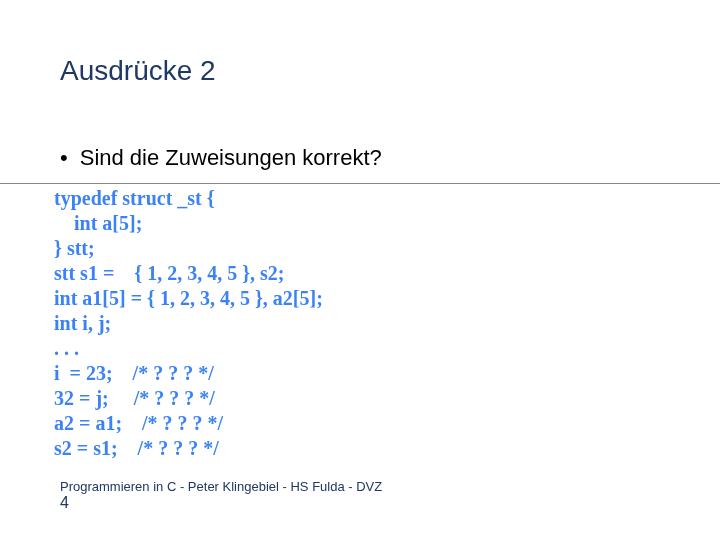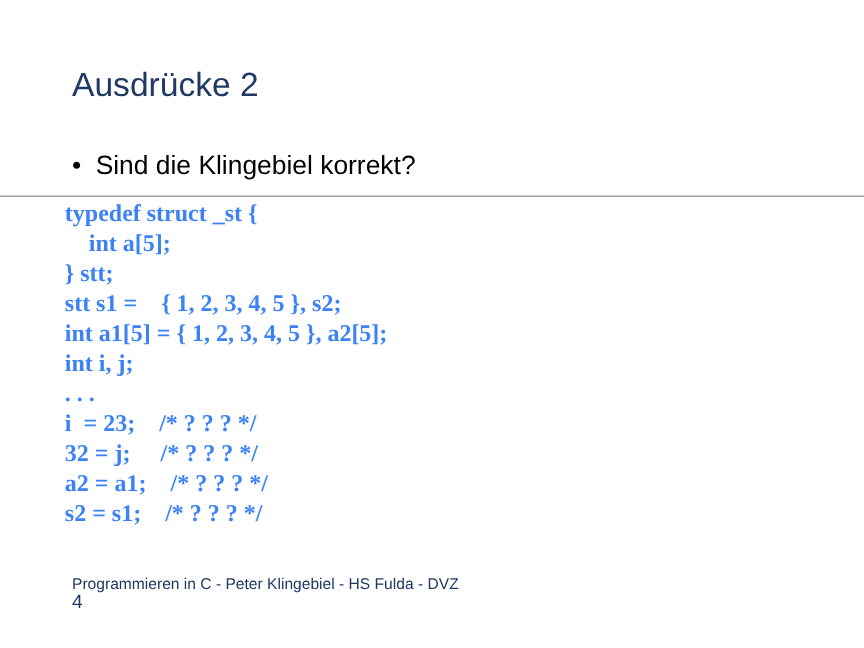--- a/index.html
+++ b/index.html
@@ -13,21 +13,21 @@
   }
   .slide {
     padding: 55px 60px 0 60px;
     height: 100%;
     position: relative;
   }
   .title {
     color: #1f3864;
     font-size: 28px;
     font-weight: 400;
-    margin-bottom: 38px;
+    margin-bottom: 58px;
   }
   .bullet-row {
     display: flex;
     align-items: baseline;
     margin-bottom: 12px;
   }
   .bullet {
     color: #000;
     font-size: 22px;
     margin-right: 12px;
@@ -72,21 +72,21 @@
   }
 </style>
 </head>
 <body>
 
 <div class="slide">
   <h1 class="title">Ausdrücke 2</h1>
 
   <div class="bullet-row">
     <span class="bullet">•</span>
-    <span class="question">Sind die Klingebiel korrekt?</span>
+    <span class="question">Sind die Zuweisungen korrekt?</span>
   </div>
 
   <hr class="divider">
 
   <pre class="code-block">typedef struct _st {
     int a[5];
 } stt;
 stt s1 =    { 1, 2, 3, 4, 5 }, s2;
 int a1[5] = { 1, 2, 3, 4, 5 }, a2[5];
 int i, j;

